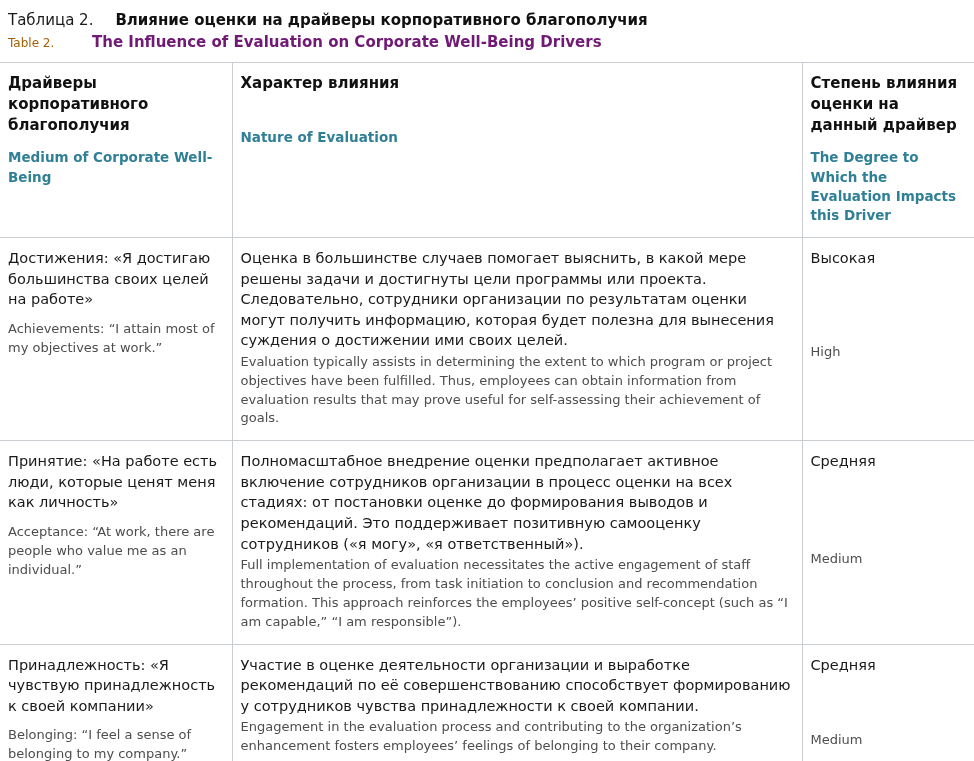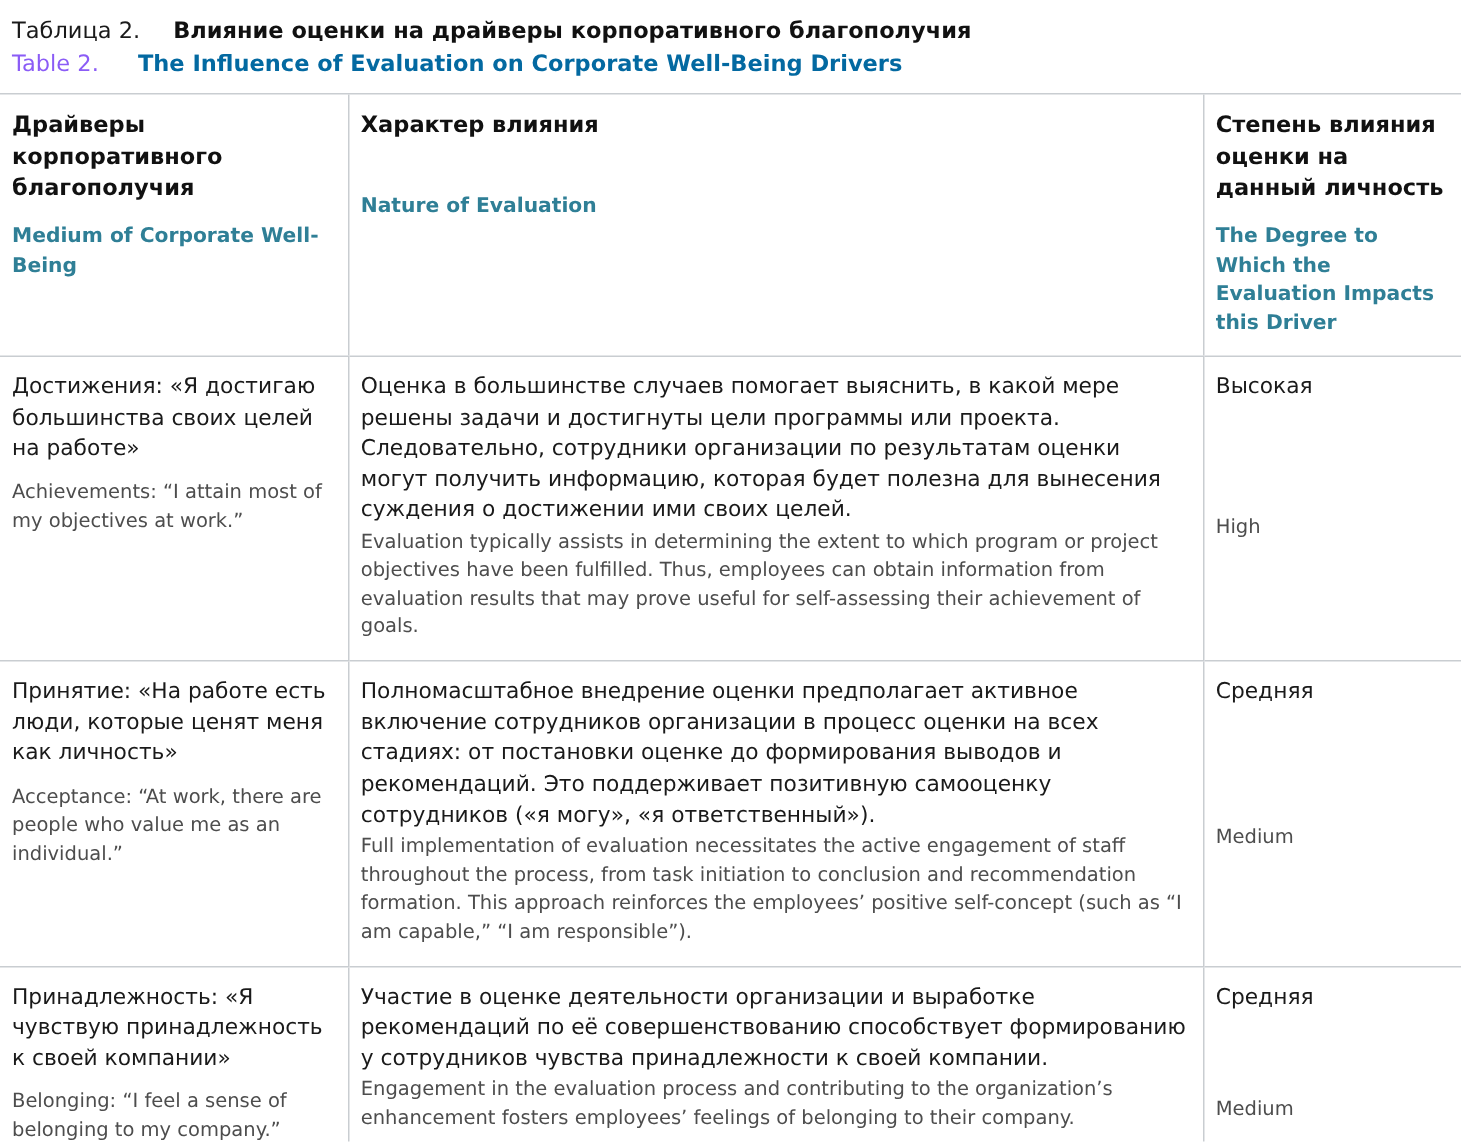--- a/index.html
+++ b/index.html
@@ -36,30 +36,30 @@
     white-space: nowrap;
     margin-right: 6px;
   }
   .caption-title-ru {
     font-size: 15px;
     font-weight: bold;
     color: #111111;
     margin-left: 16px;
   }
   .caption-label-en {
-    font-size: 15px;
-    color: #8b5cf6;
+    font-size: 12px;
+    color: #a16207;
     white-space: nowrap;
     margin-right: 6px;
     min-width: 78px;
   }
   .caption-title-en {
     font-size: 15px;
     font-weight: bold;
-    color: #0369a1;
+    color: #701a75;
   }
   
   table.tbl {
     width: 974px;
     border-collapse: collapse;
     table-layout: fixed;
   }
   table.tbl th, table.tbl td {
     vertical-align: top;
     padding: 10px 8px 12px 8px;
@@ -147,21 +147,21 @@
       <tr>
         <th>
           <div class="head-ru">Драйверы корпоративного благополучия</div>
           <div class="head-en">Medium of Corporate Well-Being</div>
         </th>
         <th class="sep-left">
           <div class="head-ru">Характер влияния</div>
           <div class="head-en offset-b">Nature of Evaluation</div>
         </th>
         <th class="sep-left">
-          <div class="head-ru">Степень влияния оценки на данный личность</div>
+          <div class="head-ru">Степень влияния оценки на данный драйвер</div>
           <div class="head-en">The Degree to Which the Evaluation Impacts this Driver</div>
         </th>
       </tr>
     </thead>
     <tbody>
       <tr>
         <td>
           <div class="cell-ru">Достижения: «Я достигаю большинства своих целей на работе»</div>
           <div class="cell-en">Achievements: “I attain most of my objectives at work.”</div>
         </td>

